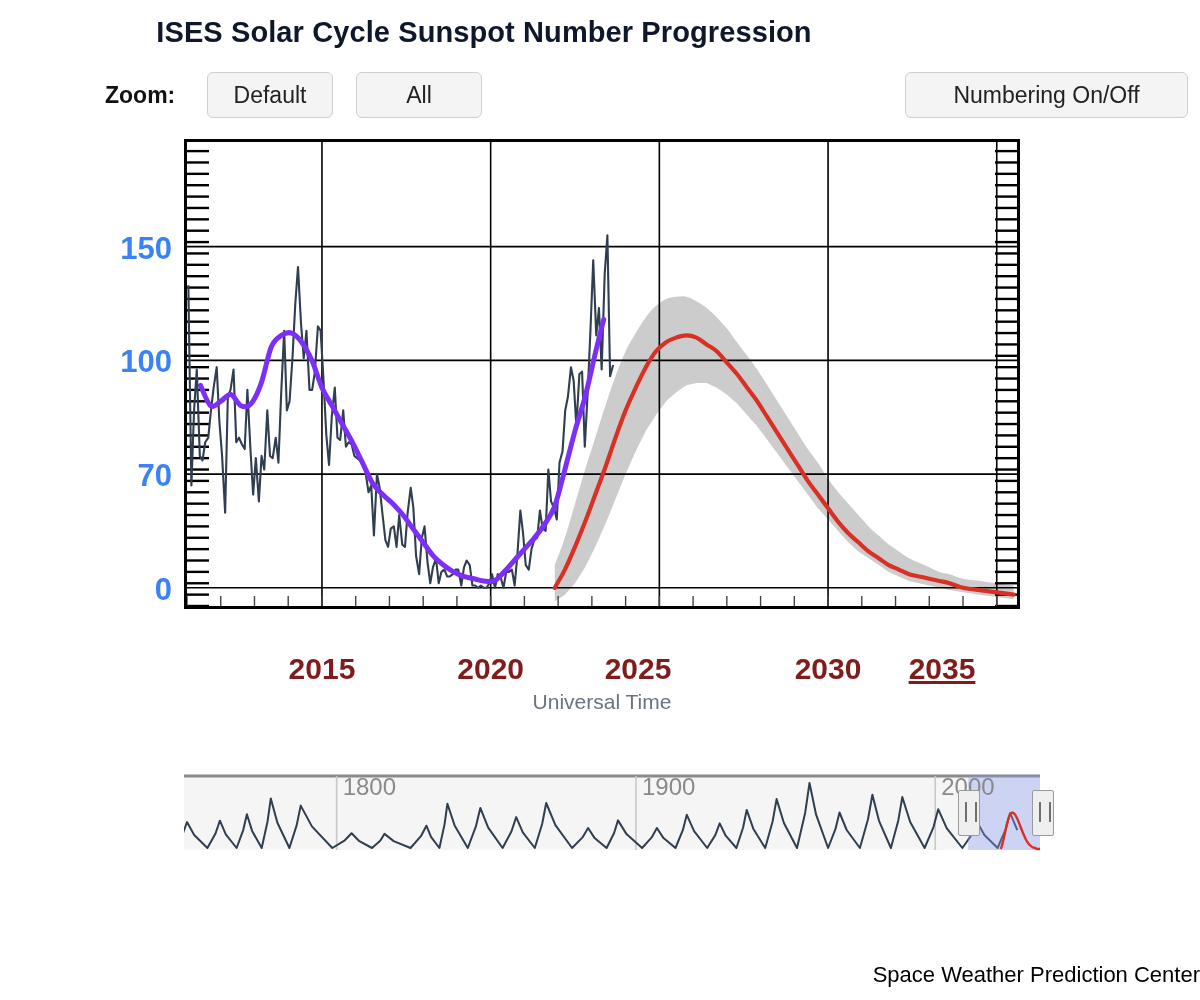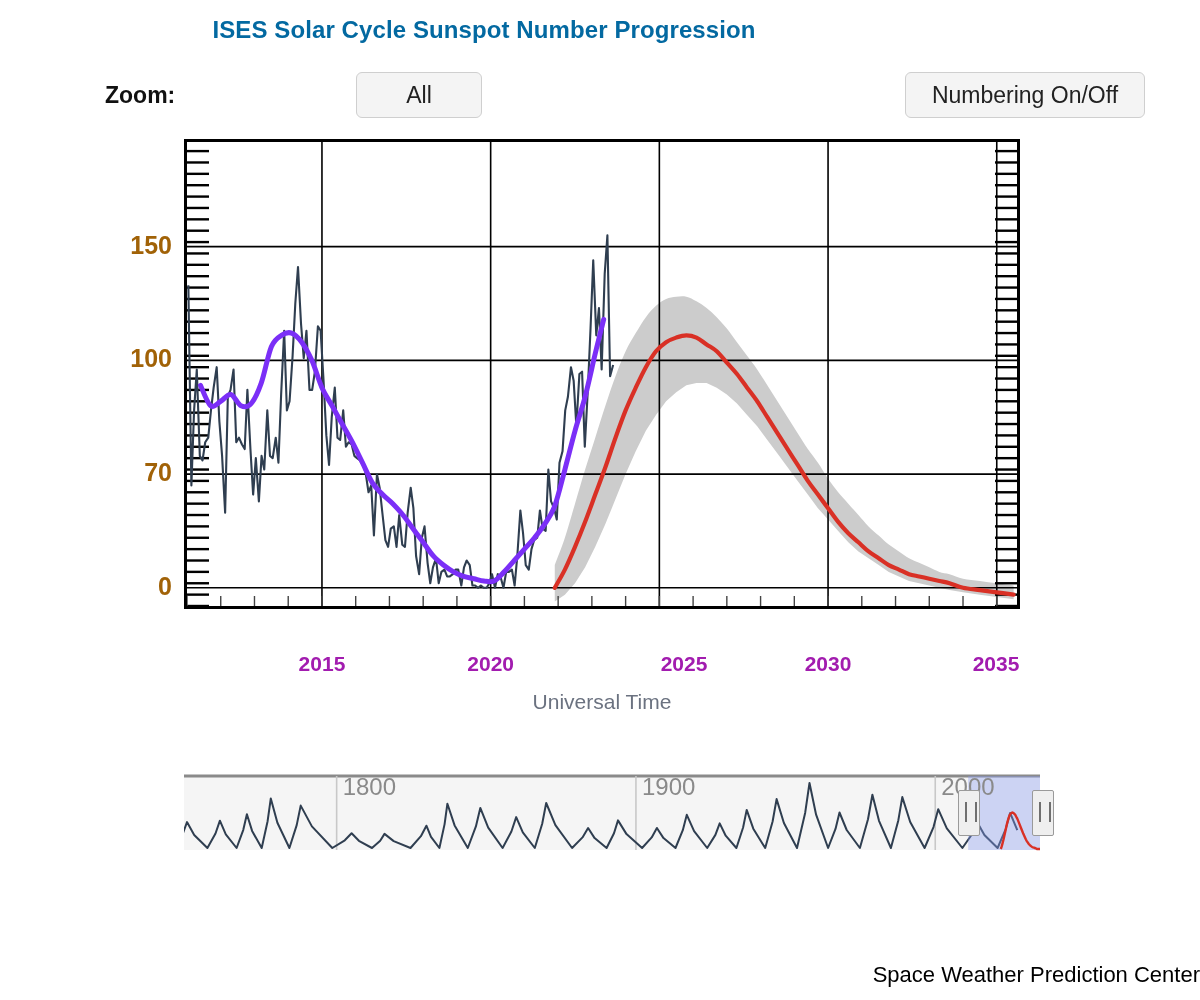--- a/index.html
+++ b/index.html
@@ -4,56 +4,56 @@
 <style>
   html,body{margin:0;padding:0;}
   body{
     width:1200px;height:1000px;background:#ffffff;
     font-family:"Liberation Sans", sans-serif;
     position:relative;overflow:hidden;
   }
 
   .chart-title{
     position:absolute;left:0;top:16px;width:968px;text-align:center;
-    font-size:24px;font-weight:bold;color:#0369a1;letter-spacing:0.1px;
+    font-size:29px;font-weight:bold;color:#0f172a;letter-spacing:0.1px;
   }
 
   
   .toolbar{position:absolute;left:0;top:72px;width:1200px;height:48px;}
   .zoom-label{
     position:absolute;left:105px;top:10px;font-size:23px;color:#111;font-weight:bold;
   }
   .btn{
     position:absolute;top:0;height:46px;
     background:#f4f4f4;border:1px solid #cfcfcf;border-radius:6px;
     font-size:23px;color:#222;font-family:"Liberation Sans",sans-serif;
     display:flex;align-items:center;justify-content:center;cursor:pointer;
     box-sizing:border-box;
   }
   .btn-default{left:207px;width:126px;}
   .btn-all{left:356px;width:126px;}
-  .btn-numbering{left:905px;width:240px;}
+  .btn-numbering{left:905px;width:283px;}
 
   
   .plot-wrap{position:absolute;left:0;top:0;width:1200px;height:1000px;}
   .plot-frame{
     position:absolute;left:184px;top:139px;width:836px;height:470px;
     border:3px solid #000;box-sizing:border-box;background:#fff;
   }
   .xlabel{
     position:absolute;left:184px;top:690px;width:836px;text-align:center;
     font-size:21px;color:#6b7280;
   }
   .ytick-label{
     position:absolute;right:1028px;width:120px;text-align:right;
-    font-size:25px;font-weight:bold;color:#a16207;
+    font-size:31px;font-weight:bold;color:#3b82f6;
   }
   .xtick-label{
     position:absolute;top:652px;width:140px;text-align:center;
-    font-size:21px;font-weight:bold;color:#a21caf;
+    font-size:30px;font-weight:bold;color:#7f1d1d;
   }
   .cycle-label{
     position:absolute;font-size:23px;font-weight:bold;color:#000;
   }
 
   
   .navigator{
     position:absolute;left:184px;top:762px;width:856px;height:92px;
   }
   .nav-year{
@@ -84,40 +84,41 @@
     position:absolute;right:0px;top:962px;font-size:22px;color:#000;
   }
 </style>
 </head>
 <body>
 
 <div class="chart-title">ISES Solar Cycle Sunspot Number Progression</div>
 
 <div class="toolbar">
   <div class="zoom-label">Zoom:</div>
+  <div class="btn btn-default">Default</div>
   <div class="btn btn-all">All</div>
   <div class="btn btn-numbering">Numbering On/Off</div>
 </div>
 
 <div class="plot-wrap">
 
   <div class="xlabel">Universal Time</div>
 
   <div id="ytick-labels">
       <div class="ytick-label" style="top: 571.804px;">0</div>
       <div class="ytick-label" style="top: 458.078px;">70</div>
       <div class="ytick-label" style="top: 344.353px;">100</div>
       <div class="ytick-label" style="top: 230.627px;">150</div>
     </div>
   <div id="xtick-labels">
       <div class="xtick-label" style="left: 251.959px;">2015</div>
       <div class="xtick-label" style="left: 420.659px;">2020</div>
-      <div class="xtick-label" style="left: 614px;">2025</div>
+      <div class="xtick-label" style="left: 568px;">2025</div>
       <div class="xtick-label" style="left: 758.057px;">2030</div>
-      <div class="xtick-label" style="left: 926px;">2035</div>
+      <div class="xtick-label" style="left: 872px; text-decoration: underline;">2035</div>
     </div>
   <div id="cycle-labels">
       <div class="cycle-label" style="left: 240.984px; top: 542.51px;">24</div>
       <div class="cycle-label" style="left: 645.862px; top: 542.51px;">25</div>
     </div>
 
   <div class="plot-frame">
     <svg id="main-svg" width="830" height="464" viewBox="0 0 830 464" style="display:block">
         <path d="M367.76 423.06 C369.45 418.51,374.51 406.00,377.89 395.76 C381.26 385.53,384.63 373.02,388.01 361.65 C391.38 350.27,394.76 338.52,398.13 327.53 C401.50 316.54,404.88 306.30,408.25 295.69 C411.63 285.07,415.00 274.08,418.37 263.84 C421.75 253.61,425.12 243.37,428.50 234.27 C431.87 225.18,435.24 216.46,438.62 209.25 C441.99 202.05,445.37 196.75,448.74 191.06 C452.11 185.37,455.49 179.69,458.86 175.14 C462.24 170.59,465.61 166.80,468.98 163.76 C472.36 160.73,475.73 158.46,479.11 156.94 C482.48 155.42,485.85 155.05,489.23 154.67 C492.60 154.29,495.98 153.91,499.35 154.67 C502.72 155.42,506.10 157.32,509.47 159.22 C512.85 161.11,516.22 163.39,519.59 166.04 C522.97 168.69,526.34 171.73,529.72 175.14 C533.09 178.55,536.46 182.34,539.84 186.51 C543.21 190.68,546.59 195.61,549.96 200.16 C553.33 204.71,556.71 209.25,560.08 213.80 C563.46 218.35,566.83 222.52,570.20 227.45 C573.58 232.38,576.95 238.07,580.33 243.37 C583.70 248.68,587.07 253.99,590.45 259.29 C593.82 264.60,597.20 269.91,600.57 275.22 C603.94 280.52,607.32 285.83,610.69 291.14 C614.07 296.44,617.44 302.13,620.81 307.06 C624.19 311.99,627.56 315.78,630.93 320.71 C634.31 325.63,637.68 331.70,641.06 336.63 C644.43 341.56,647.80 346.10,651.18 350.27 C654.55 354.44,657.93 357.86,661.30 361.65 C664.67 365.44,668.05 369.23,671.42 373.02 C674.80 376.81,678.17 380.98,681.54 384.39 C684.92 387.80,688.29 390.46,691.67 393.49 C695.04 396.52,698.41 399.93,701.79 402.59 C705.16 405.24,708.54 407.14,711.91 409.41 C715.28 411.69,718.66 414.34,722.03 416.24 C725.41 418.13,728.78 419.27,732.15 420.78 C735.53 422.30,738.90 423.82,742.28 425.33 C745.65 426.85,749.02 428.75,752.40 429.88 C755.77 431.02,758.58 431.02,762.52 432.16 C766.46 433.29,770.96 435.57,776.02 436.71 C781.08 437.84,787.26 438.22,792.89 438.98 C798.51 439.74,804.13 440.50,809.76 441.25 C815.38 442.01,823.81 443.15,826.63 443.53 L826.63 457.18 L809.76 454.90 L792.89 452.63 L776.02 450.35 L762.52 448.08 L752.40 445.80 L742.28 443.53 L732.15 441.25 L722.03 438.98 L711.91 434.43 L701.79 429.88 L691.67 423.06 L681.54 416.24 L671.42 409.41 L661.30 400.31 L651.18 388.94 L641.06 377.57 L630.93 366.20 L620.81 352.55 L610.69 338.90 L600.57 325.25 L590.45 311.61 L580.33 297.96 L570.20 284.31 L560.08 272.94 L549.96 261.57 L539.84 252.47 L529.72 245.65 L519.59 241.10 L509.47 241.10 L499.35 243.37 L489.23 250.20 L479.11 259.29 L468.98 272.94 L458.86 288.86 L448.74 309.33 L438.62 332.08 L428.50 357.10 L418.37 382.12 L408.25 404.86 L398.13 425.33 L388.01 441.25 L377.89 452.63 L367.76 459.45 Z" fill="#cccccc" stroke="none"></path>
         <line x1="0" y1="445.80392156862746" x2="830" y2="445.80392156862746" stroke="#000" stroke-width="1.6"></line>

